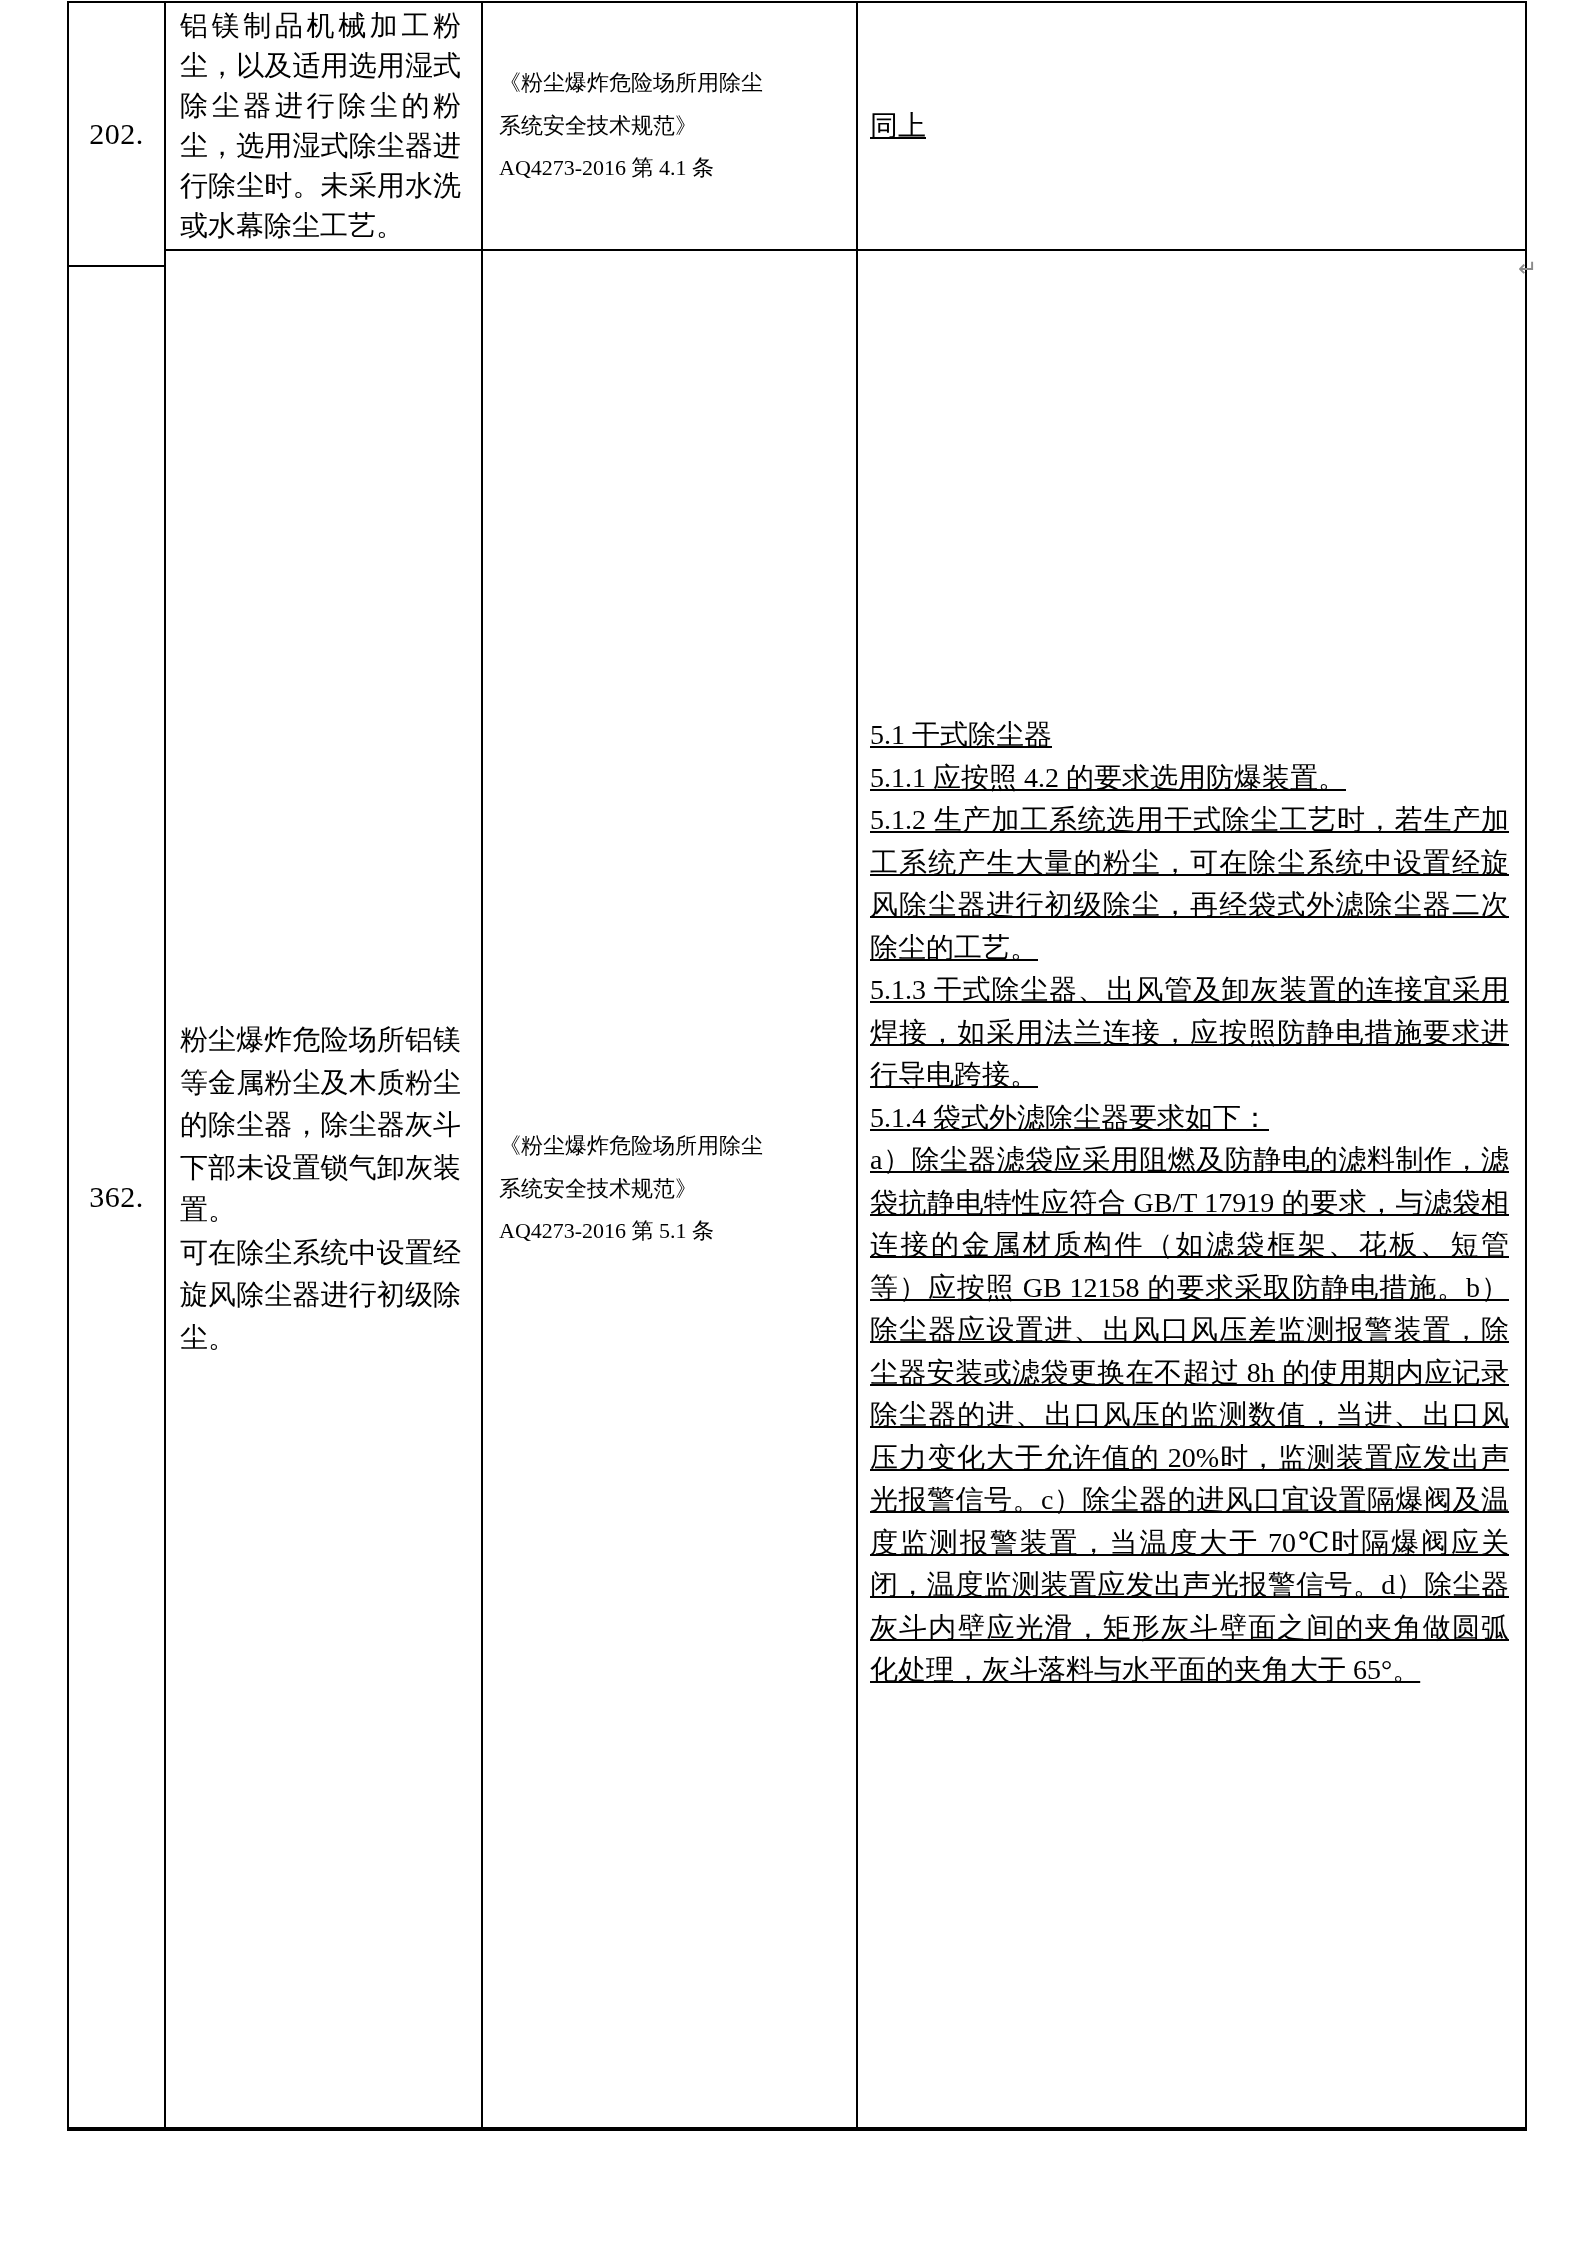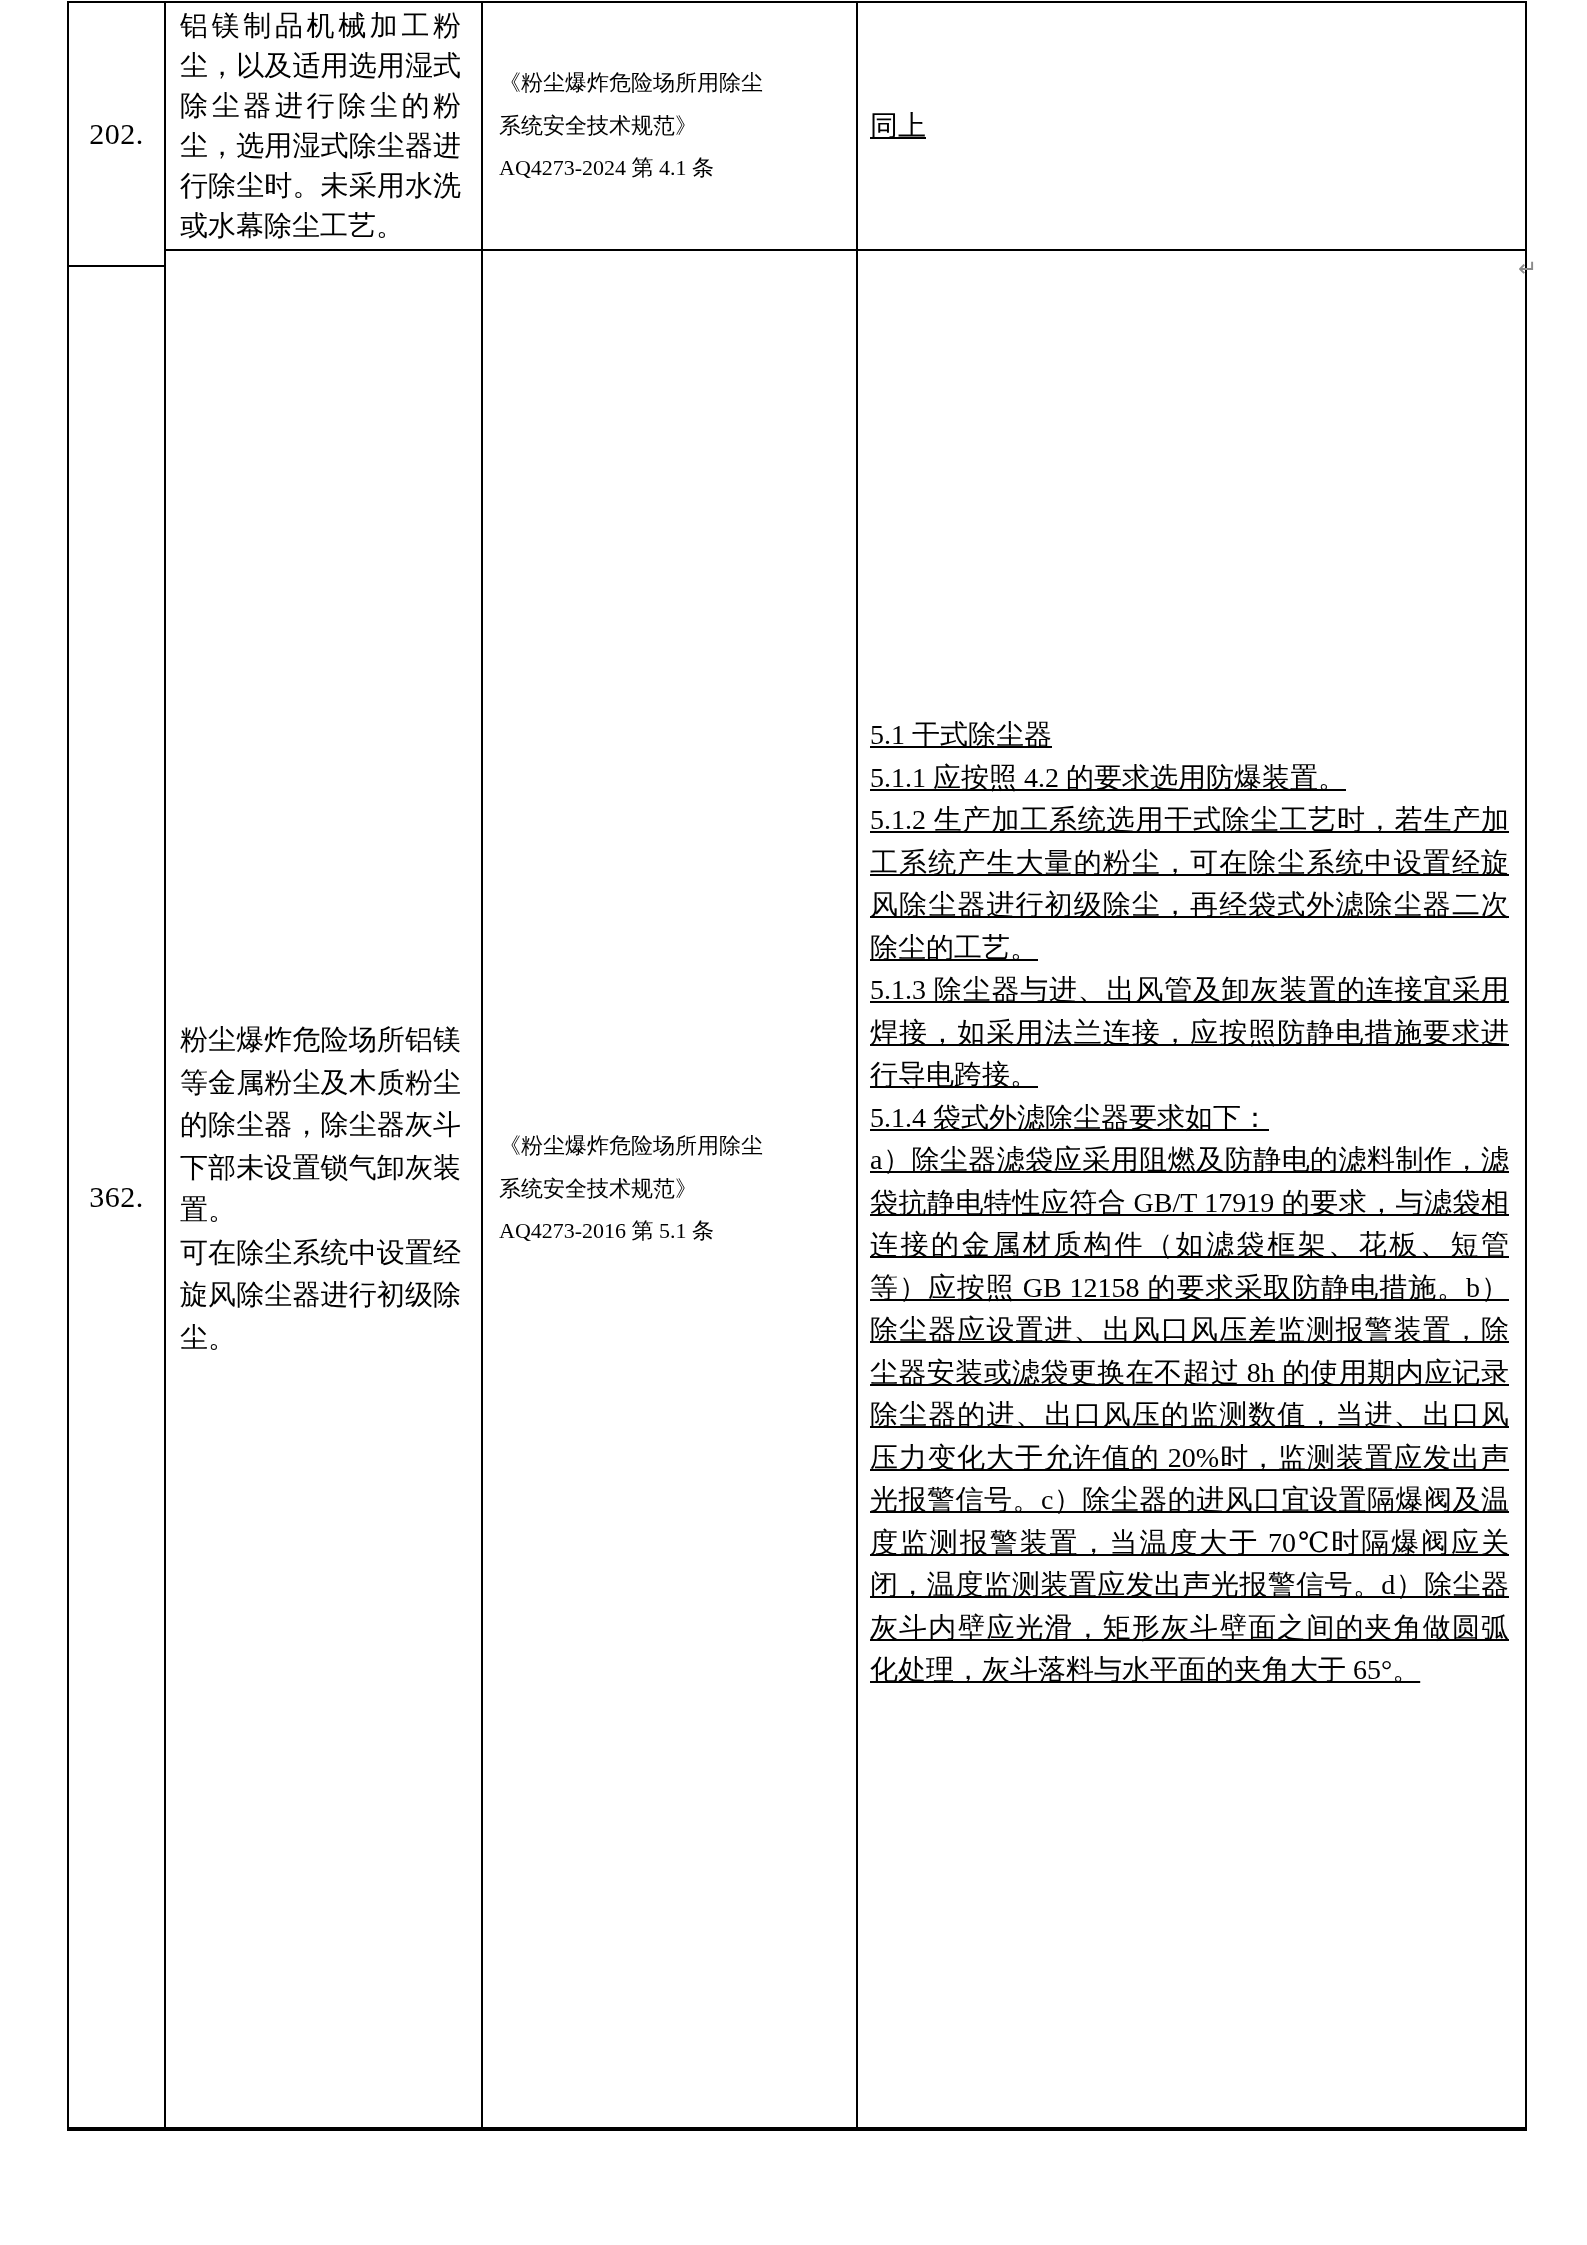--- a/index.html
+++ b/index.html
@@ -84,21 +84,21 @@
   <div class="cell first-col first-row num-cell">
     <div class="num-text">202.</div>
   </div>
   <div class="cell first-row desc-cell desc-202">
     <div class="para">铝镁制品机械加工粉尘，以及适用选用湿式除尘器进行除尘的粉尘，选用湿式除尘器进行除尘时。未采用水洗或水幕除尘工艺。</div>
   </div>
   <div class="cell first-row basis-cell">
     <div>
         <div class="basis-line">《粉尘爆炸危险场所用除尘</div>
         <div class="basis-line">系统安全技术规范》</div>
-        <div class="basis-line">AQ4273-2024 第 4.1 条</div>
+        <div class="basis-line">AQ4273-2016 第 4.1 条</div>
       </div>
   </div>
   <div class="cell first-row req-cell">
     <div class="para no-justify">同上</div>
   </div>
 
   <div class="cell first-col num-cell">
     <div class="num-text">362.</div>
   </div>
   <div class="cell desc-cell">
@@ -112,21 +112,21 @@
         <div class="basis-line">《粉尘爆炸危险场所用除尘</div>
         <div class="basis-line">系统安全技术规范》</div>
         <div class="basis-line">AQ4273-2016 第 5.1 条</div>
       </div>
   </div>
   <div class="cell req-cell req-203">
     <div>
         <div class="para">5.1 干式除尘器</div>
         <div class="para">5.1.1 应按照 4.2 的要求选用防爆装置。</div>
         <div class="para">5.1.2 生产加工系统选用干式除尘工艺时，若生产加工系统产生大量的粉尘，可在除尘系统中设置经旋风除尘器进行初级除尘，再经袋式外滤除尘器二次除尘的工艺。</div>
-        <div class="para">5.1.3 除尘器与进、出风管及卸灰装置的连接宜采用焊接，如采用法兰连接，应按照防静电措施要求进行导电跨接。</div>
+        <div class="para">5.1.3 干式除尘器、出风管及卸灰装置的连接宜采用焊接，如采用法兰连接，应按照防静电措施要求进行导电跨接。</div>
         <div class="para">5.1.4 袋式外滤除尘器要求如下：</div>
         <div class="para">a）除尘器滤袋应采用阻燃及防静电的滤料制作，滤袋抗静电特性应符合 GB/T 17919 的要求，与滤袋相连接的金属材质构件（如滤袋框架、花板、短管等）应按照 GB 12158 的要求采取防静电措施。b）除尘器应设置进、出风口风压差监测报警装置，除尘器安装或滤袋更换在不超过 8h 的使用期内应记录除尘器的进、出口风压的监测数值，当进、出口风压力变化大于允许值的 20%时，监测装置应发出声光报警信号。c）除尘器的进风口宜设置隔爆阀及温度监测报警装置，当温度大于 70℃时隔爆阀应关闭，温度监测装置应发出声光报警信号。d）除尘器灰斗内壁应光滑，矩形灰斗壁面之间的夹角做圆弧化处理，灰斗落料与水平面的夹角大于 65°。</div>
       </div>
   </div>
 
 </div>
 
 <div class="return-mark">↵</div>
 
 </body></html>

